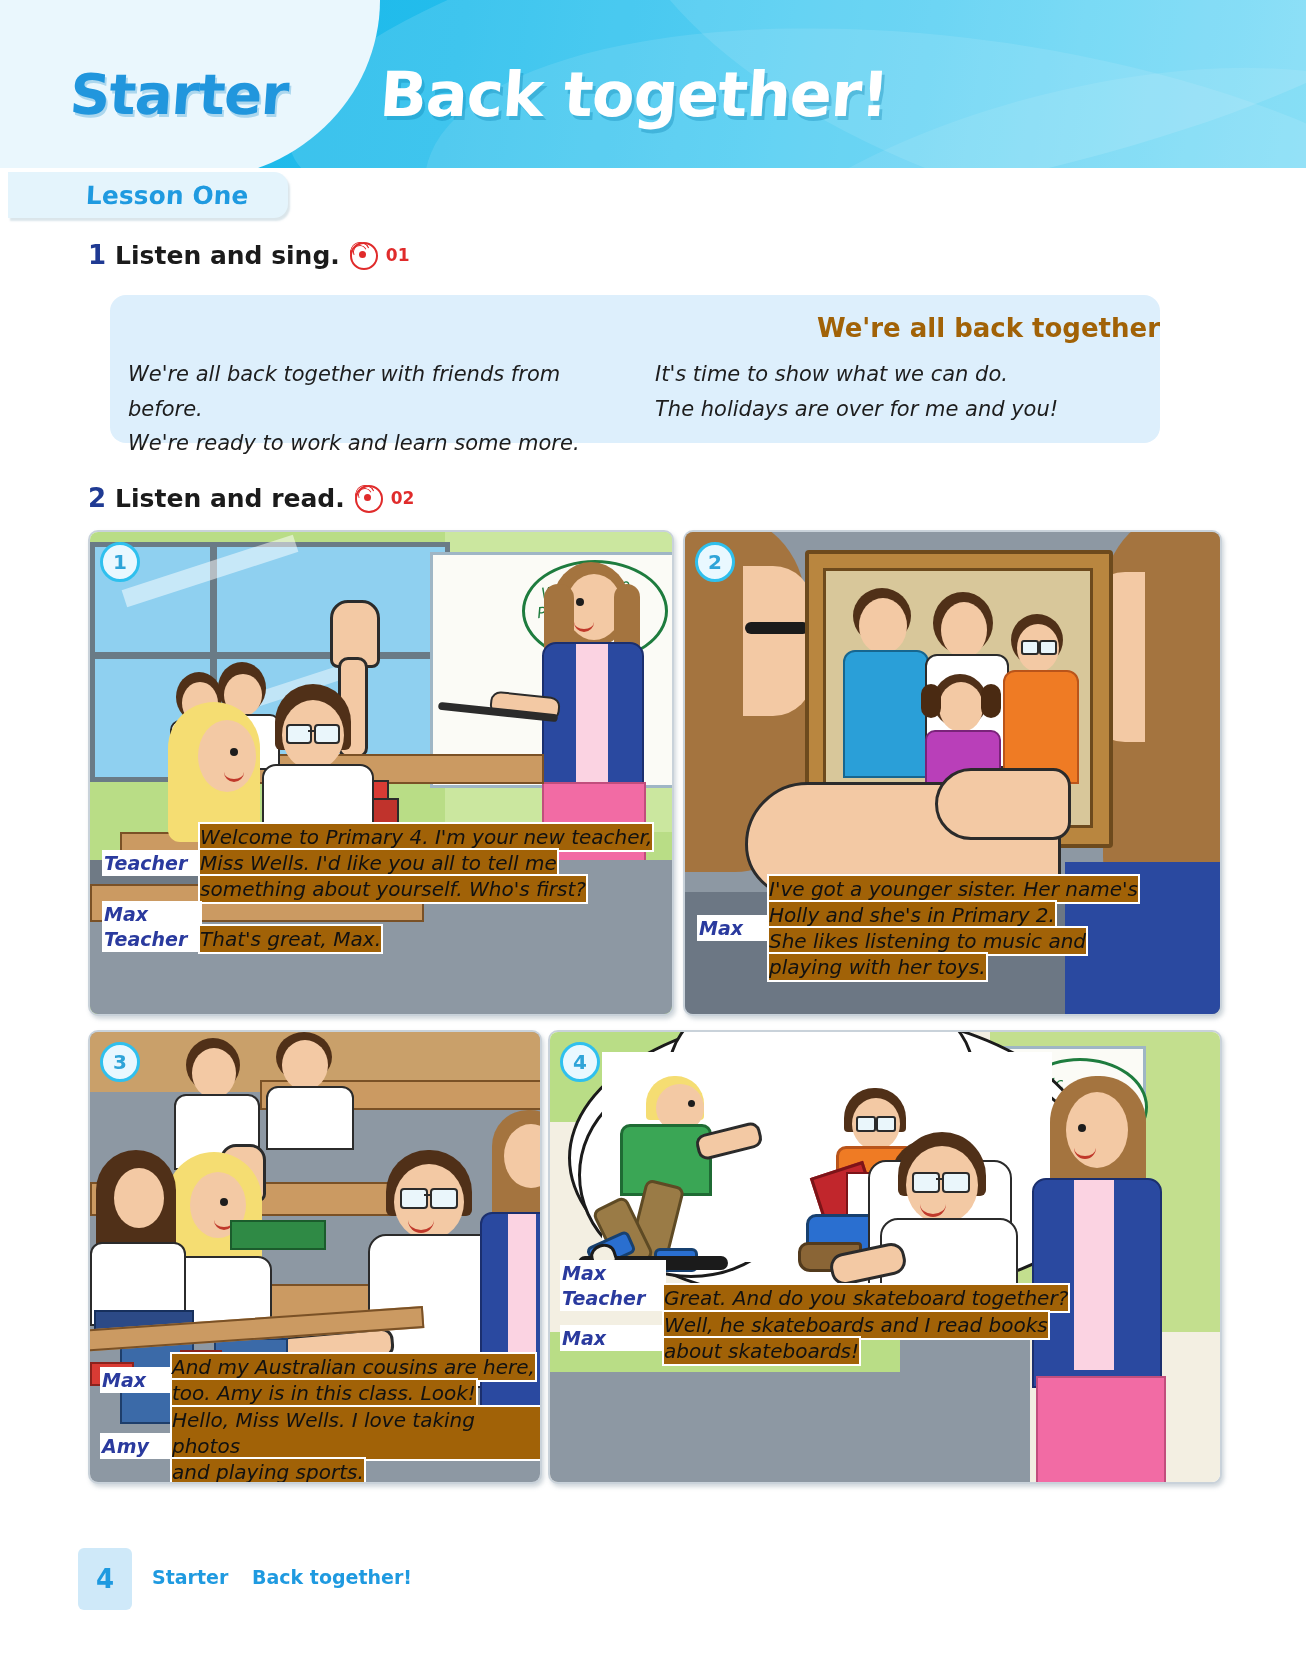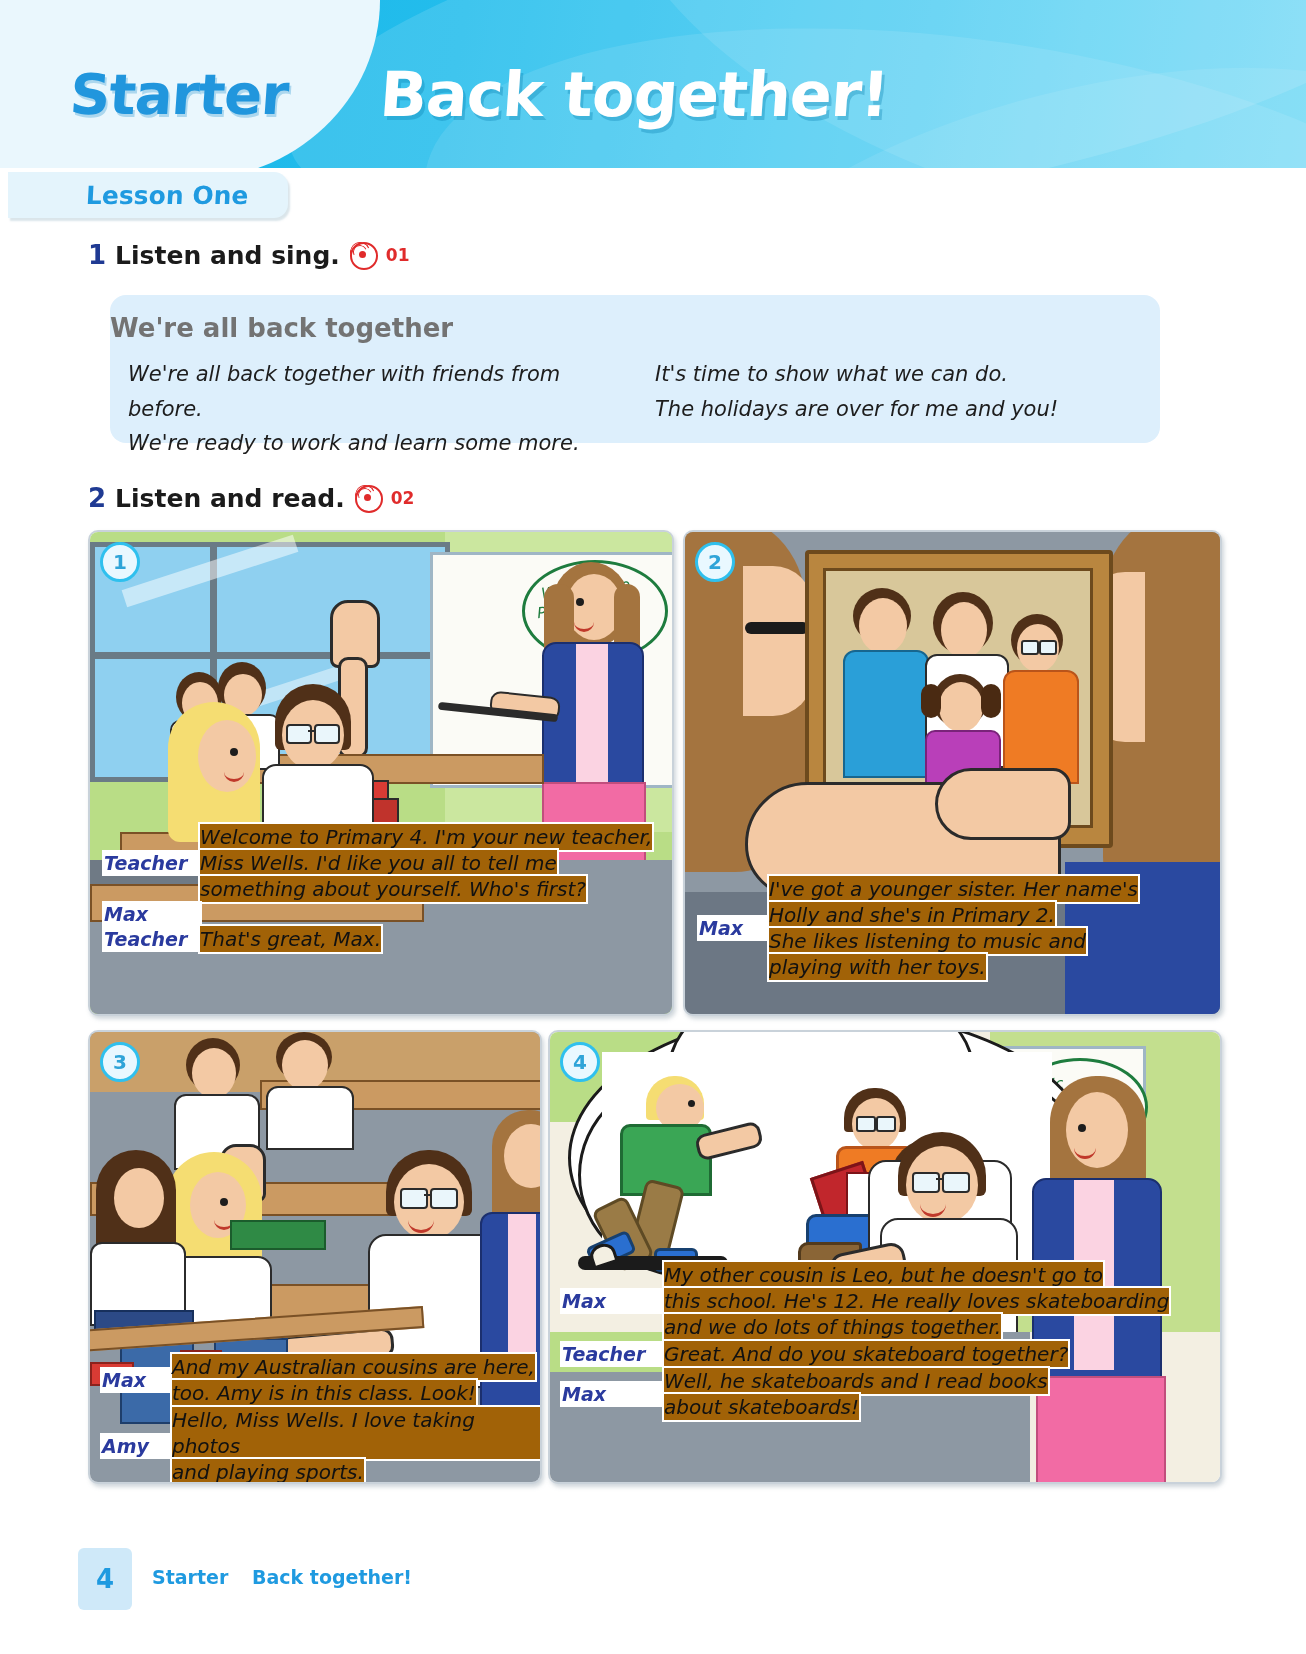--- a/index.html
+++ b/index.html
@@ -90,22 +90,22 @@
   .cd-icon .w1{left:4px;top:4px;width:12px;height:12px;transform:rotate(20deg);}
   .cd-icon .w2{left:1px;top:1px;width:18px;height:18px;transform:rotate(20deg);}
   .track-num{font-size:17px;font-weight:bold;color:#e02b2b;}
 
   
   .song-box{
     position:absolute;left:110px;top:295px;width:1050px;height:148px;
     background:#ddeffc;border-radius:16px;
   }
   .song-title{
-    position:absolute;top:18px;left:0;width:100%;text-align:left;
-    font-size:26px;font-weight:bold;color:#737373;
+    position:absolute;top:18px;left:0;width:100%;text-align:right;
+    font-size:26px;font-weight:bold;color:#a16207;
   }
   .song-cols{
     position:absolute;top:62px;left:18px;width:1014px;
     display:flex;gap:40px;
   }
   .song-col{flex:1;}
   .song-line{
     font-family:"DejaVu Sans","Liberation Sans",sans-serif;
     font-size:21px;color:#1d1d1d;line-height:1.65;
     font-style:italic;
@@ -537,25 +537,20 @@
       <div style="position:absolute;left:0;top:300px;width:350px;height:40px;background:#b9dd86;"></div>
     </div>
 
     <div class="badge" style="left:10px;top:10px;">
       <span>4</span>
     </div>
 
     <div class="dlg" style="left:12px;top:230px;">
       <div class="dlg-row">
         <div class="dlg-name plain" style="width:94px;">Max</div>
-        <div class="dlg-text">
-          <span class="ln">My other cousin is Leo, but he doesn't go to</span>
-          <span class="ln">this school. He's 12. He really loves skateboarding</span>
-          <span class="ln">and we do lots of things together.</span>
-        </div>
       </div>
       <div class="dlg-row">
         <div class="dlg-name plain" style="width:94px;">Teacher</div>
         <div class="dlg-text">
           <span class="ln">Great. And do you skateboard together?</span>
         </div>
       </div>
       <div class="dlg-row">
         <div class="dlg-name plain" style="width:94px;">Max</div>
         <div class="dlg-text">

